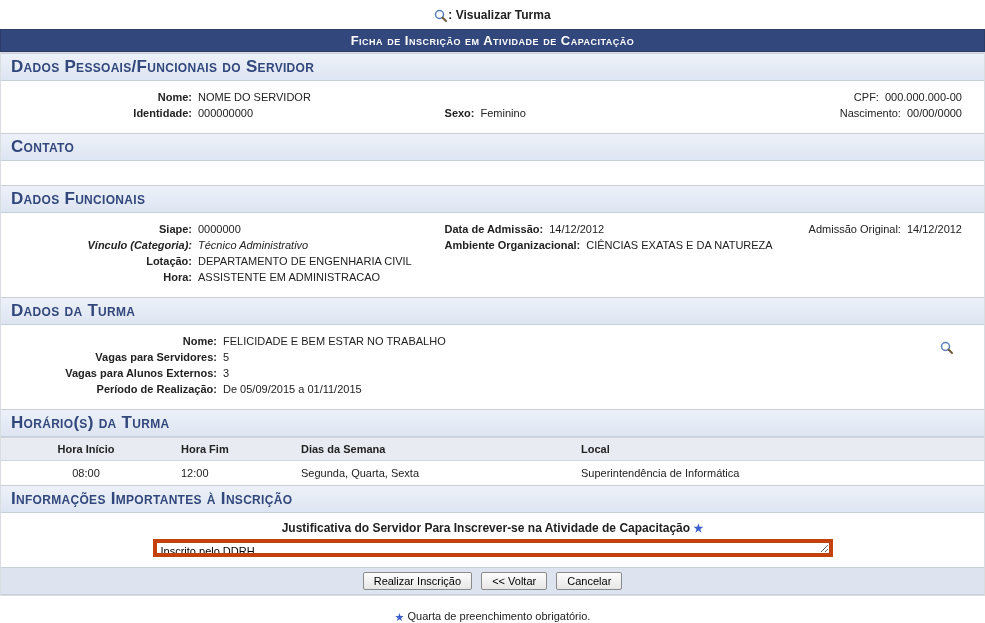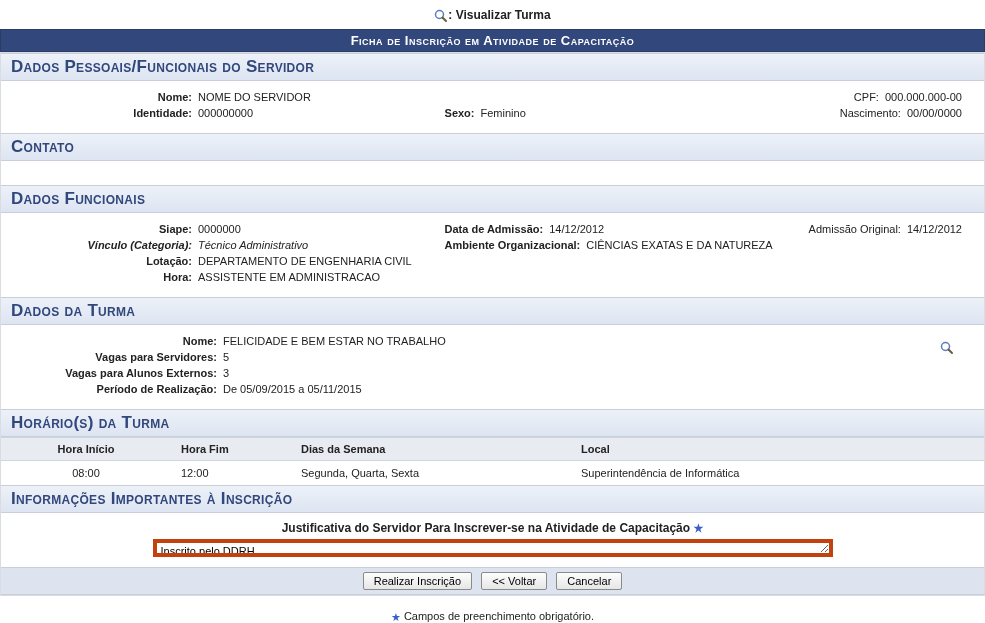--- a/index.html
+++ b/index.html
@@ -245,21 +245,21 @@
     <div class="row">
       <span class="label-cell" style="width:210px;">Vagas para Servidores:</span>
       <span class="value-cell">5</span>
     </div>
     <div class="row">
       <span class="label-cell" style="width:210px;">Vagas para Alunos Externos:</span>
       <span class="value-cell">3</span>
     </div>
     <div class="row">
       <span class="label-cell" style="width:210px;">Período de Realização:</span>
-      <span class="value-cell">De 05/09/2015 a 05/11/2015</span>
+      <span class="value-cell">De 05/09/2015 a 01/11/2015</span>
     </div>
   </div>
 
   <div class="section-header">Horário(s) da Turma</div>
   <table class="schedule-table">
     <thead>
       <tr>
         <th>Hora Início</th>
         <th>Hora Fim</th>
         <th>Dias da Semana</th>
@@ -287,14 +287,14 @@
 
   <div class="button-bar">
     <button class="btn">Realizar Inscrição</button>
     <button class="btn">&lt;&lt; Voltar</button>
     <button class="btn">Cancelar</button>
   </div>
 </div>
 
 <div class="footnote">
   <span class="star">★ </span>
-  <span>Campos de preenchimento obrigatório.</span>
+  <span>Quarta de preenchimento obrigatório.</span>
 </div>
 
 </body></html>

